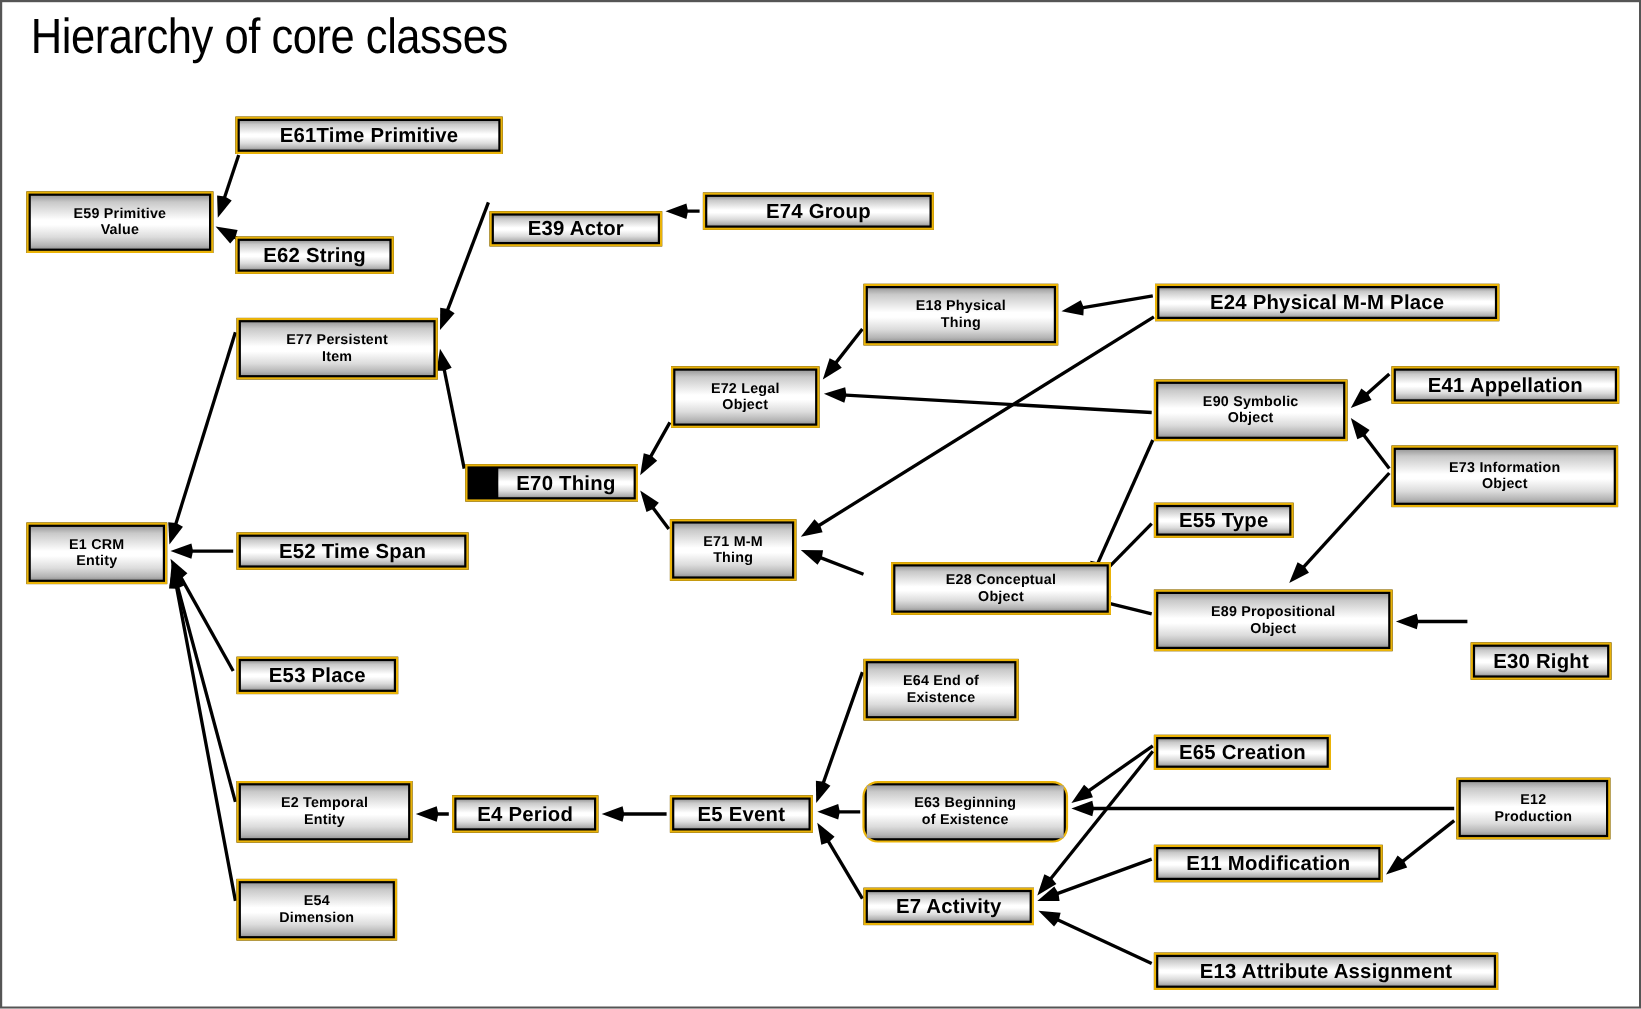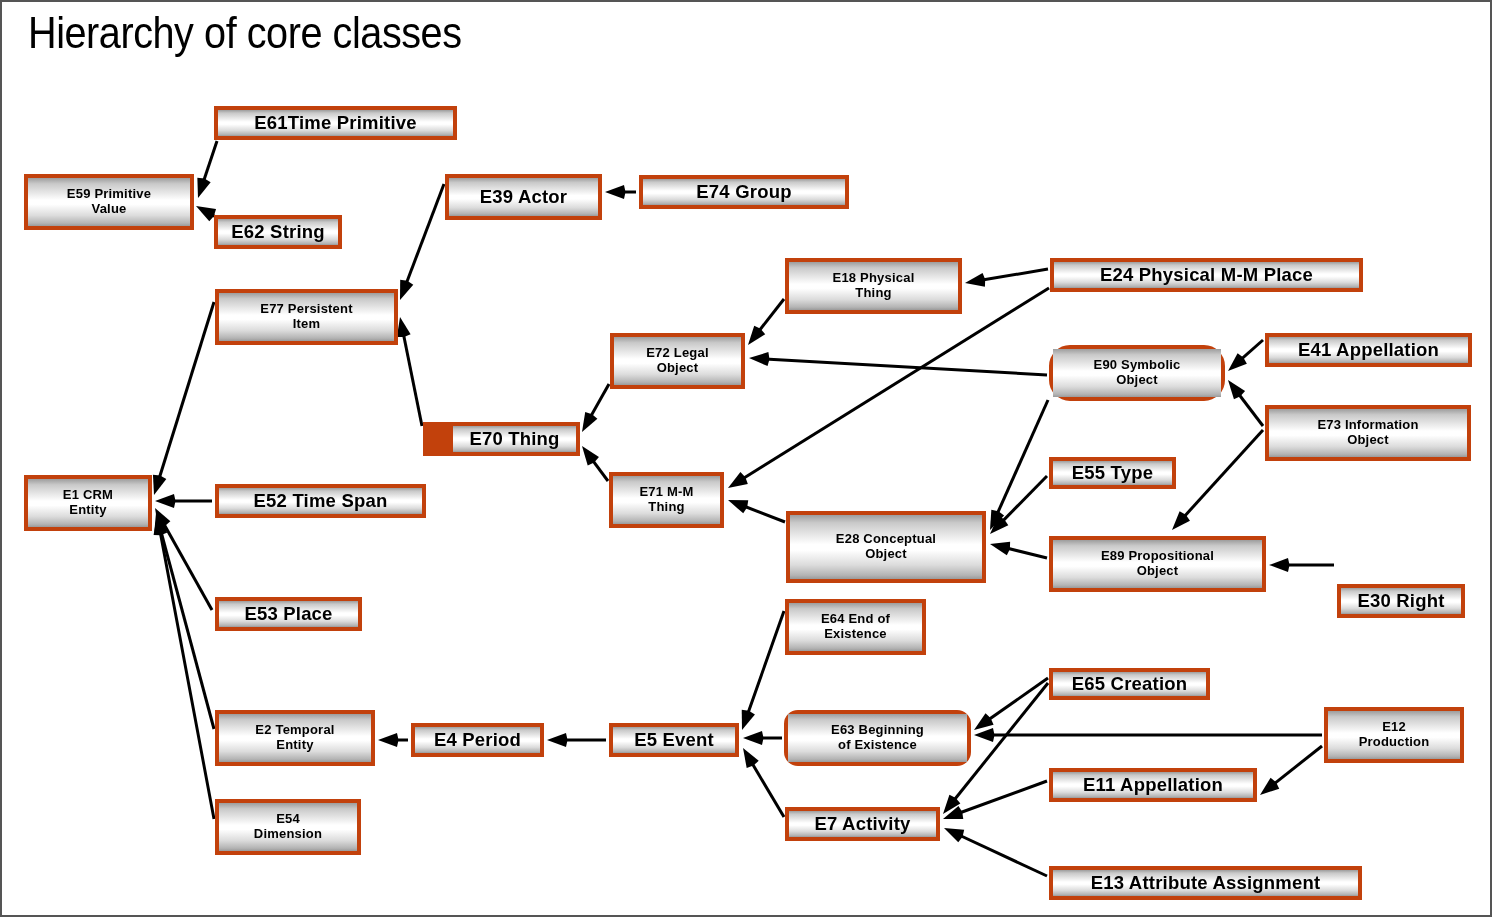--- a/index.html
+++ b/index.html
@@ -35,22 +35,22 @@
     position: absolute;
     left: 0;
     top: 0;
     width: 1492px;
     height: 917px;
     pointer-events: none;
   }
   .node {
     position: absolute;
     box-sizing: border-box;
-    border: 2px solid #c2410c;
-    background: #c2410c;
+    border: 2px solid #eab308;
+    background: #000000;
     padding: 2px;
     z-index: 5;
   }
   .node-inner {
     width: 100%;
     height: 100%;
     box-sizing: border-box;
     display: flex;
     align-items: center;
     justify-content: center;
@@ -224,45 +224,45 @@
     </svg>
 
   <div id="node-layer">
       <div class="node narrow" style="left: 212px; top: 104px; width: 243px; height: 34px;">
         <div class="node-inner">E61Time Primitive</div>
       </div>
       <div class="node" style="left: 22px; top: 172px; width: 170px; height: 56px;">
         <div class="node-inner">E59 Primitive
 Value</div>
       </div>
-      <div class="node narrow" style="left: 212px; top: 213px; width: 128px; height: 34px;">
+      <div class="node narrow" style="left: 212px; top: 213px; width: 144px; height: 34px;">
         <div class="node-inner">E62 String</div>
       </div>
-      <div class="node narrow" style="left: 443px; top: 172px; width: 157px; height: 46px;">
+      <div class="node narrow" style="left: 443px; top: 190px; width: 157px; height: 32px;">
         <div class="node-inner">E39 Actor</div>
       </div>
       <div class="node narrow" style="left: 637px; top: 173px; width: 210px; height: 34px;">
         <div class="node-inner">E74 Group</div>
       </div>
       <div class="node" style="left: 213px; top: 287px; width: 183px; height: 56px;">
         <div class="node-inner">E77 Persistent
 Item</div>
       </div>
       <div class="node" style="left: 783px; top: 256px; width: 177px; height: 56px;">
         <div class="node-inner">E18 Physical
 Thing</div>
       </div>
       <div class="node narrow" style="left: 1048px; top: 256px; width: 313px; height: 34px;">
         <div class="node-inner">E24 Physical M-M Place</div>
       </div>
       <div class="node" style="left: 608px; top: 331px; width: 135px; height: 56px;">
         <div class="node-inner">E72 Legal
 Object</div>
       </div>
-      <div class="node" style="left: 1047px; top: 343px; width: 176px; height: 56px; border-radius: 21px;">
+      <div class="node" style="left: 1047px; top: 343px; width: 176px; height: 56px;">
         <div class="node-inner">E90 Symbolic
 Object</div>
       </div>
       <div class="node narrow" style="left: 1263px; top: 331px; width: 207px; height: 34px;">
         <div class="node-inner">E41 Appellation</div>
       </div>
       <div class="node" style="left: 1263px; top: 403px; width: 206px; height: 56px;">
         <div class="node-inner">E73 Information
 Object</div>
       </div>
@@ -276,21 +276,21 @@
         <div class="node-inner">E1 CRM
 Entity</div>
       </div>
       <div class="node" style="left: 607px; top: 470px; width: 115px; height: 56px;">
         <div class="node-inner">E71 M-M
 Thing</div>
       </div>
       <div class="node narrow" style="left: 213px; top: 482px; width: 211px; height: 34px;">
         <div class="node-inner">E52 Time Span</div>
       </div>
-      <div class="node" style="left: 784px; top: 509px; width: 200px; height: 72px;">
+      <div class="node" style="left: 808px; top: 509px; width: 200px; height: 48px;">
         <div class="node-inner">E28 Conceptual
 Object</div>
       </div>
       <div class="node" style="left: 1047px; top: 534px; width: 217px; height: 56px;">
         <div class="node-inner">E89 Propositional
 Object</div>
       </div>
       <div class="node narrow" style="left: 1335px; top: 546px; width: 128px; height: 34px; margin-top: 36px;">
         <div class="node-inner">E30 Right</div>
       </div>
@@ -316,21 +316,21 @@
       </div>
       <div class="node" style="left: 782px; top: 708px; width: 187px; height: 56px; border-radius: 14px;">
         <div class="node-inner">E63 Beginning
 of Existence</div>
       </div>
       <div class="node" style="left: 1322px; top: 705px; width: 140px; height: 56px;">
         <div class="node-inner">E12
 Production</div>
       </div>
       <div class="node narrow" style="left: 1047px; top: 766px; width: 208px; height: 34px;">
-        <div class="node-inner">E11 Appellation</div>
+        <div class="node-inner">E11 Modification</div>
       </div>
       <div class="node narrow" style="left: 783px; top: 805px; width: 155px; height: 34px;">
         <div class="node-inner">E7 Activity</div>
       </div>
       <div class="node" style="left: 213px; top: 797px; width: 146px; height: 56px;">
         <div class="node-inner">E54
 Dimension</div>
       </div>
       <div class="node narrow" style="left: 1047px; top: 864px; width: 313px; height: 34px;">
         <div class="node-inner">E13 Attribute Assignment</div>

